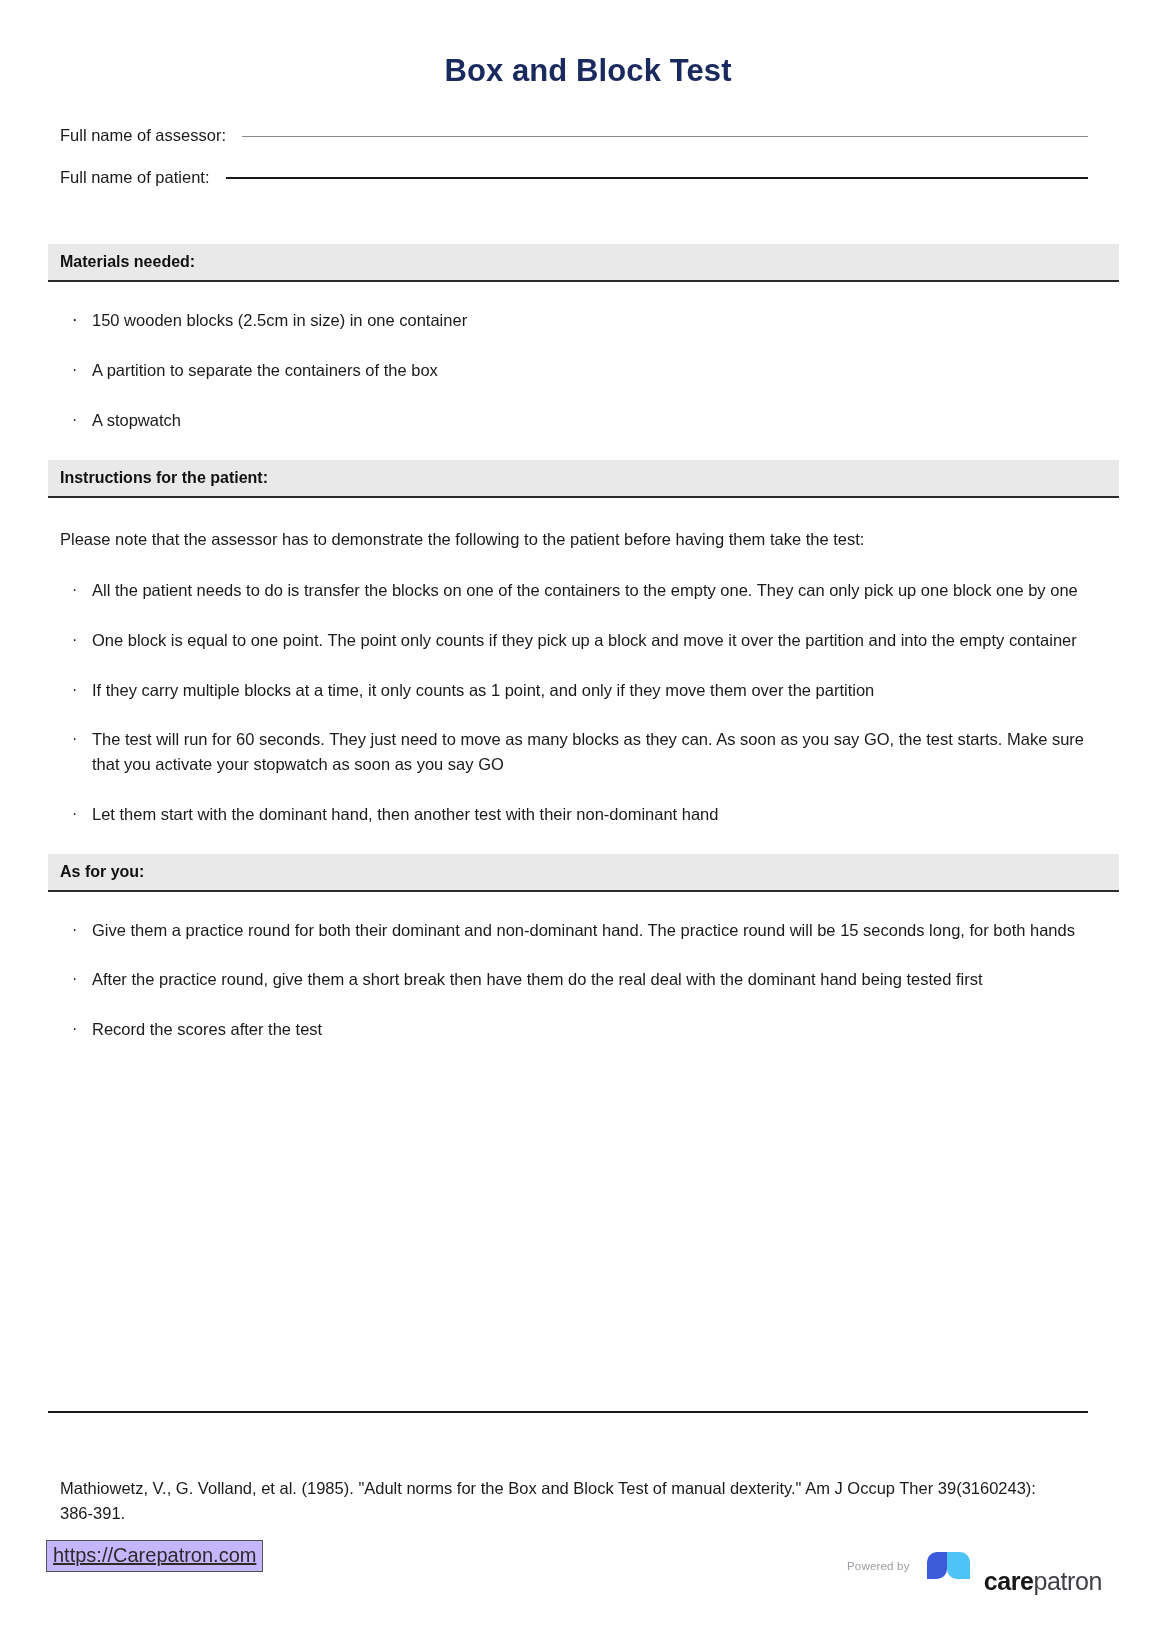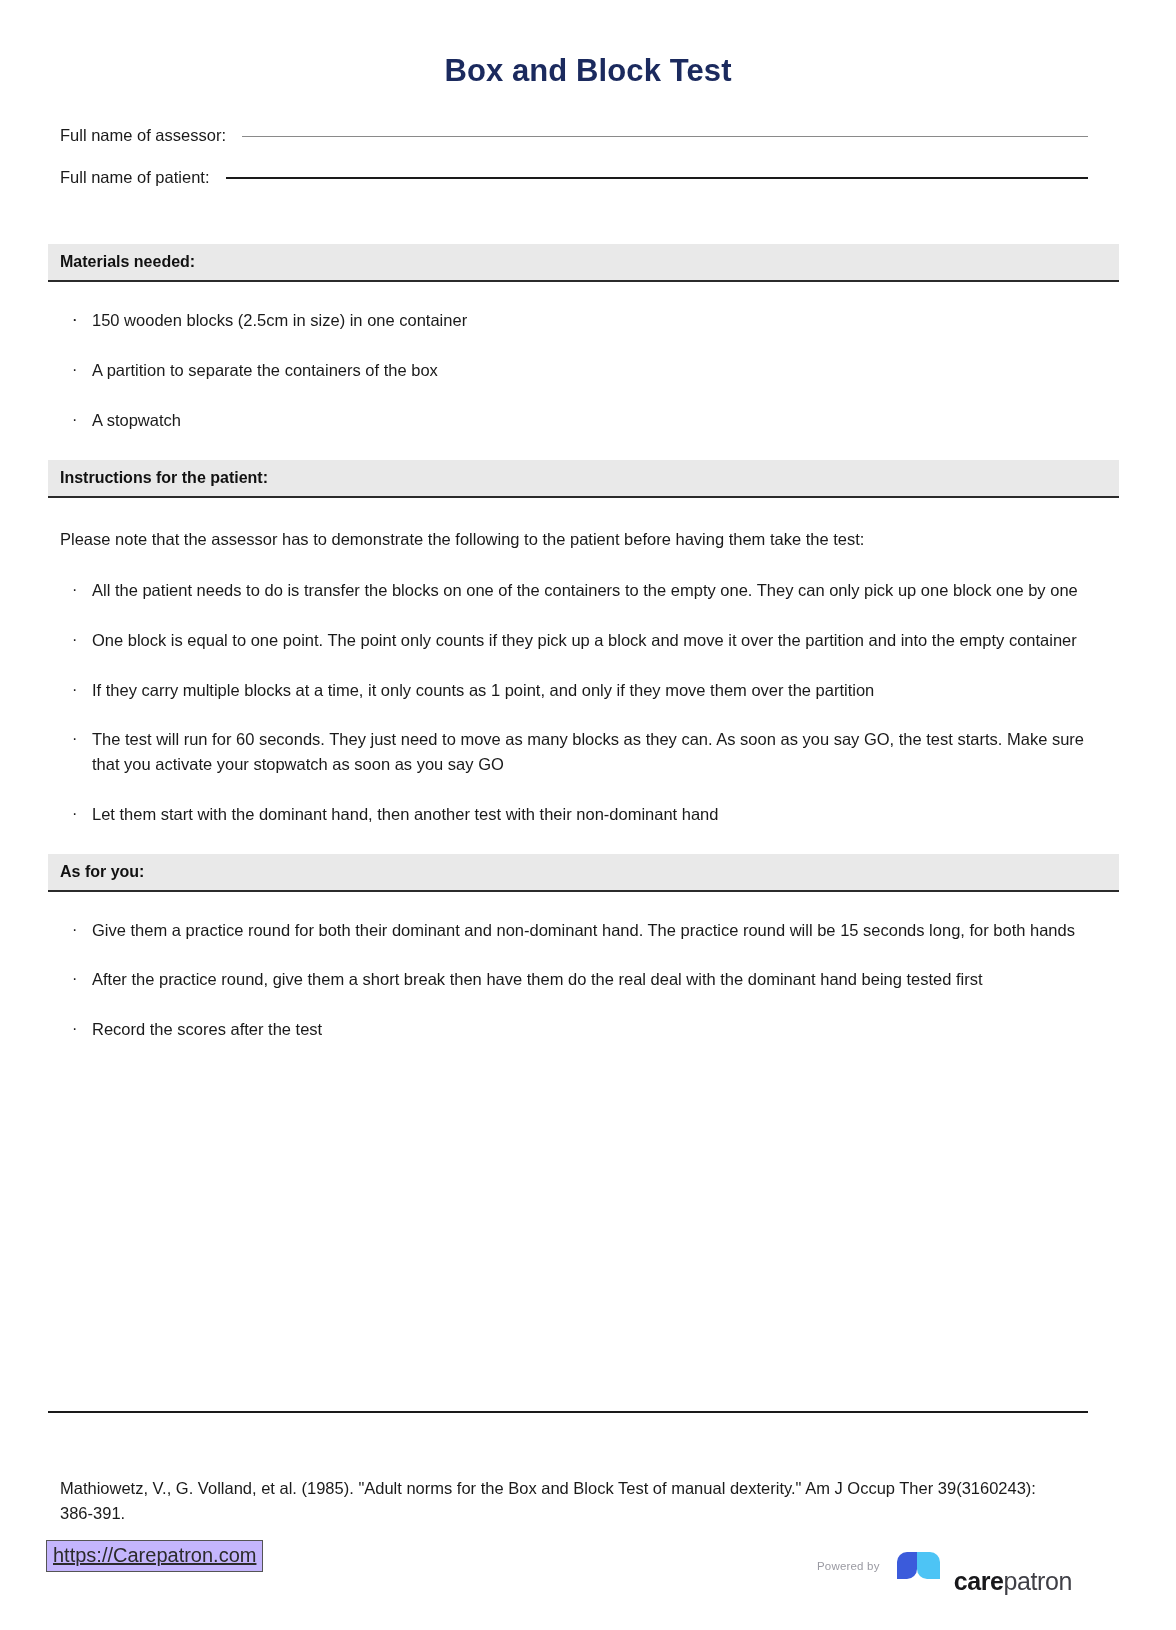--- a/index.html
+++ b/index.html
@@ -139,21 +139,21 @@
     font-size: 20px;
     color: #2b2b2b;
     text-decoration: underline;
     border: 1px solid #555555;
     padding: 2px 6px 3px 6px;
     background: #c4b5fd;
     line-height: 1.25;
   }
   .brand {
     position: absolute;
-    right: 104px;
+    right: 74px;
     top: 1535px;
     display: flex;
     align-items: center;
     gap: 11px;
   }
   .brand-powered {
     font-size: 11.5px;
     color: #9a9aa2;
     letter-spacing: 0.2px;
     white-space: nowrap;

